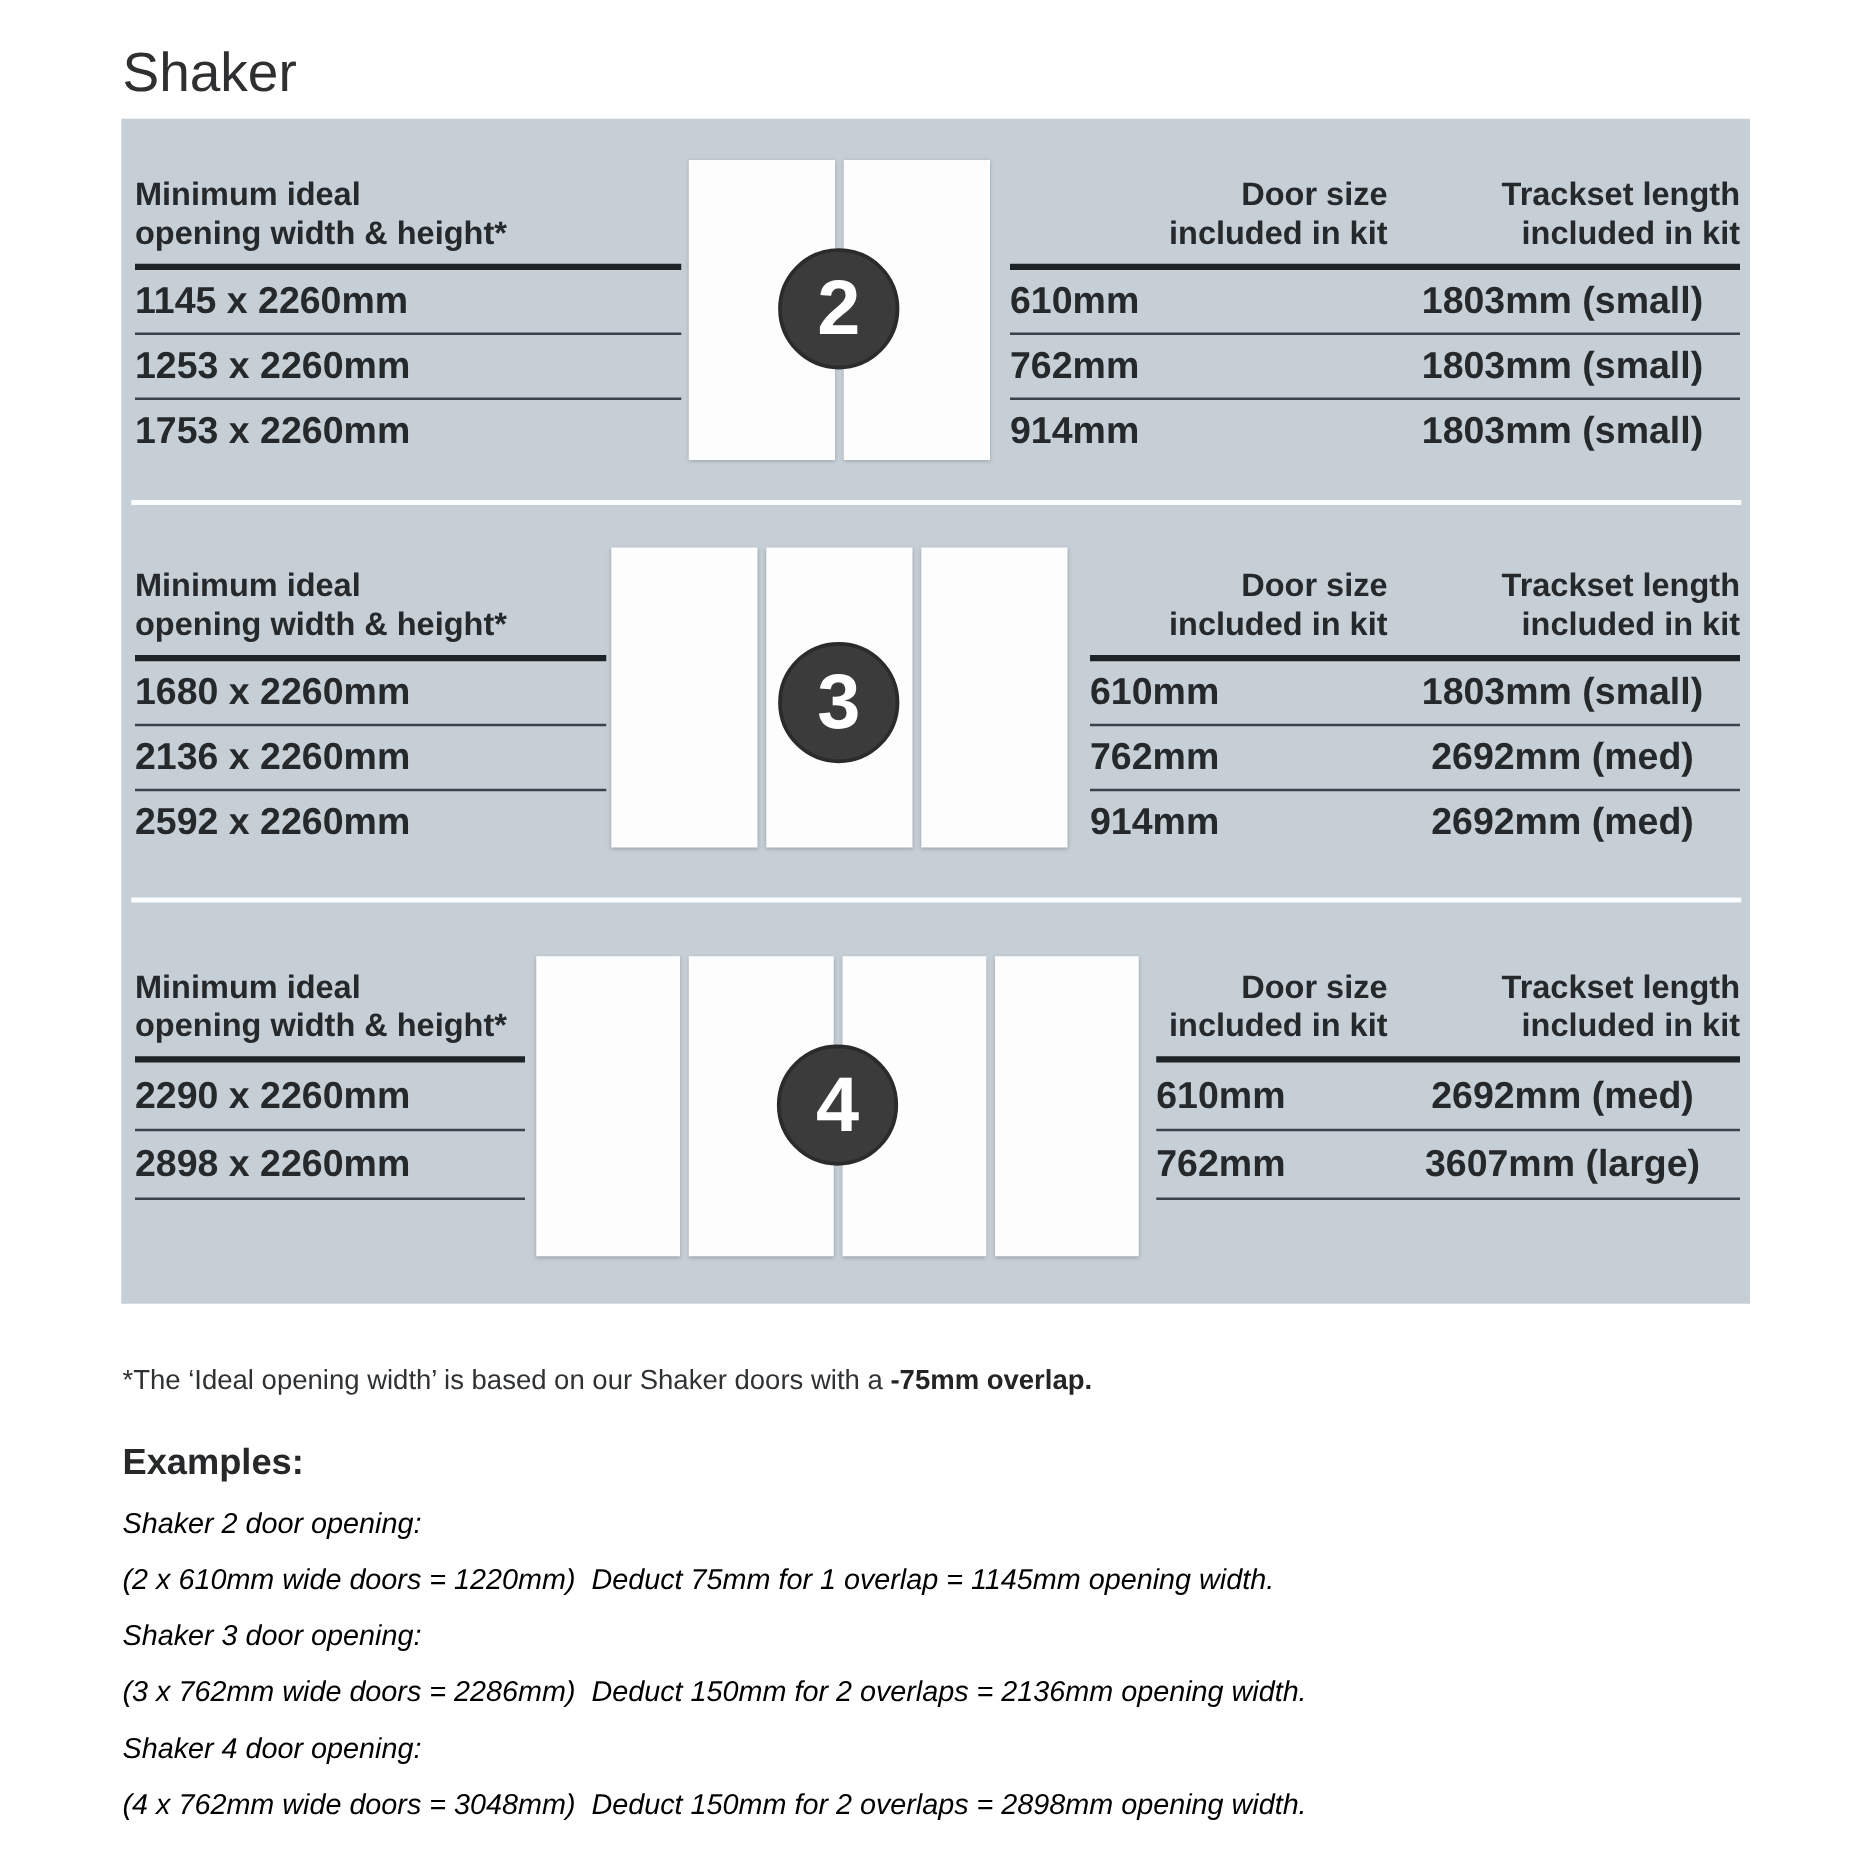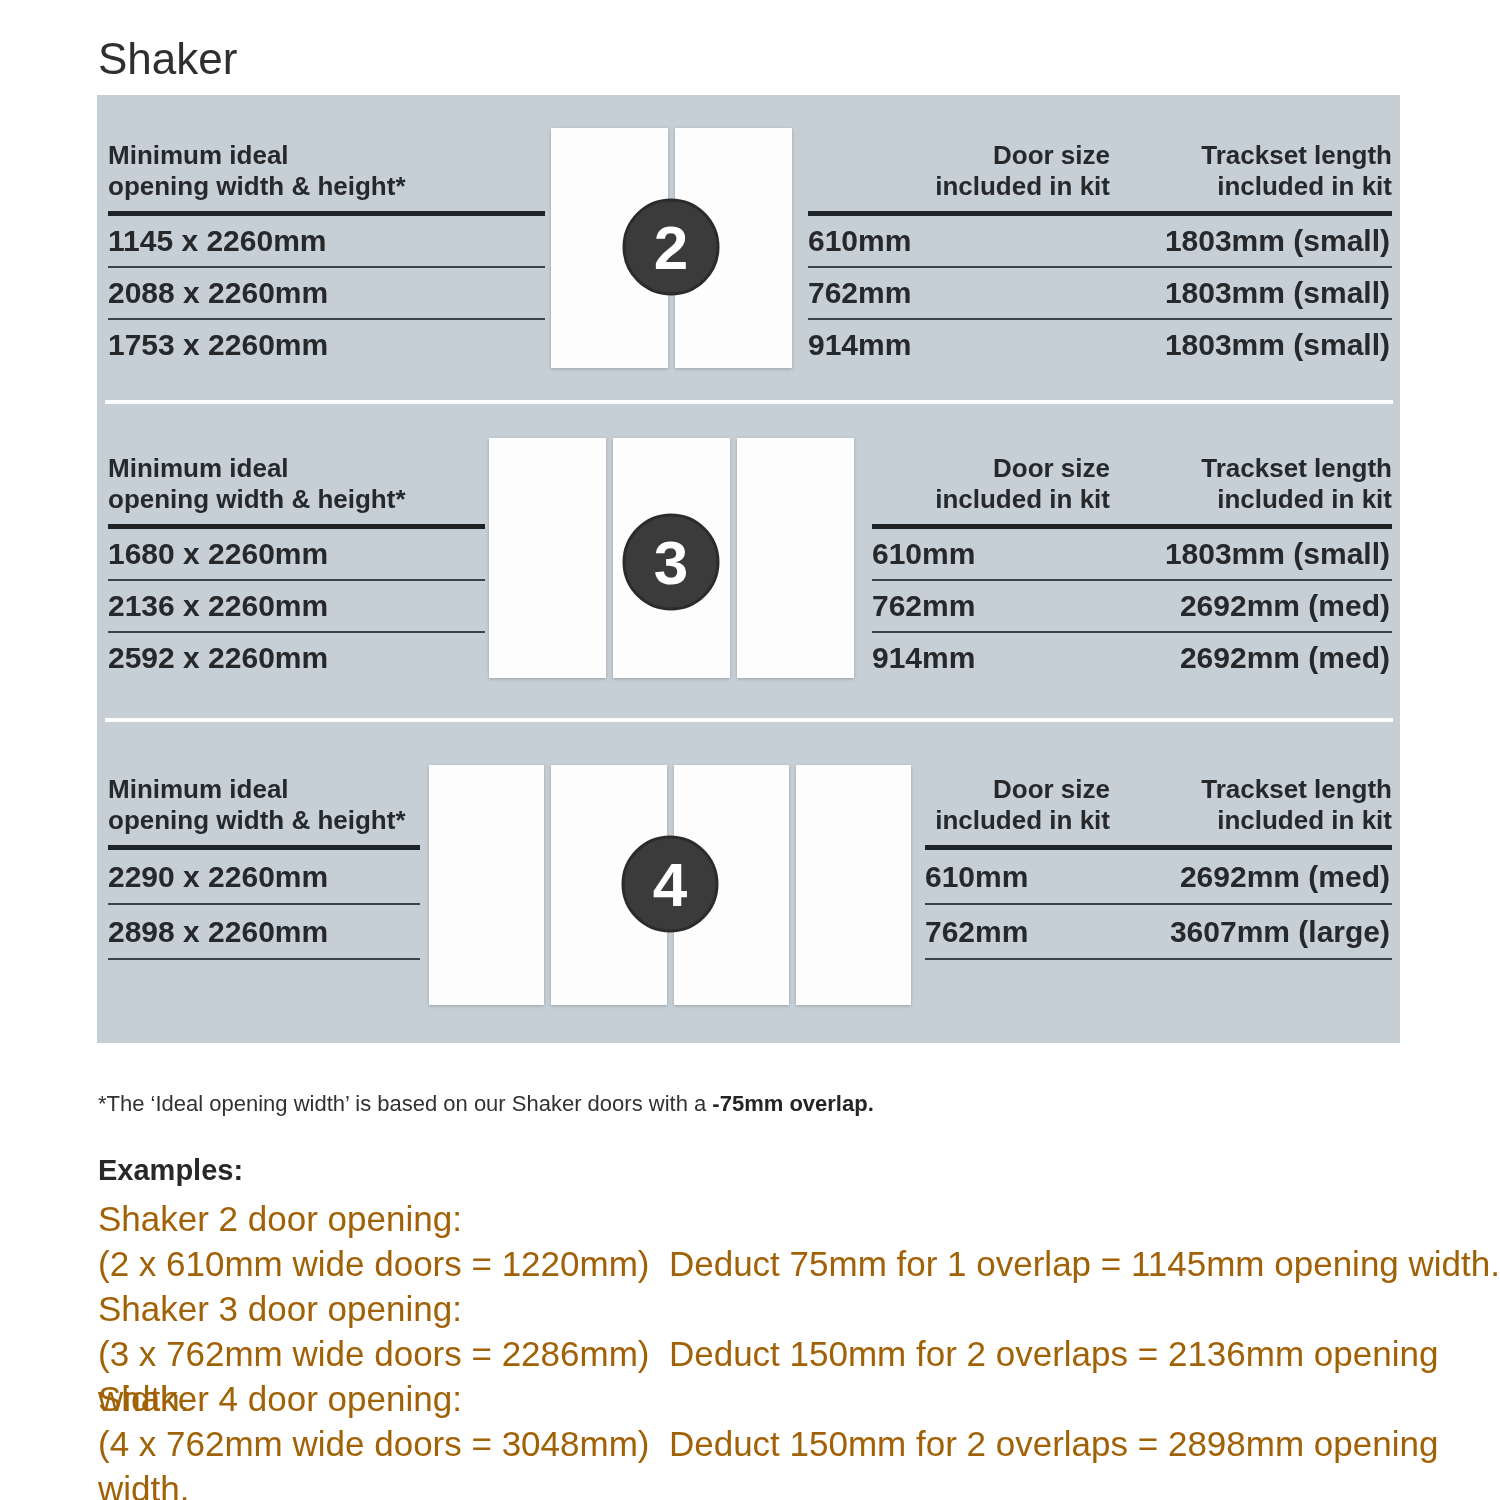--- a/index.html
+++ b/index.html
@@ -24,36 +24,36 @@
     border-bottom:5px solid #1e2327;
   }
   .hcell { text-align:right; }
   .trow {
     display:flex; align-items:center; height:50px;
     font-weight:700; font-size:30px; border-bottom:2px solid #3a434b;
   }
   .trow.tall { height:53px; }
   .trow.noline { border-bottom:none; }
   .vcell1 { text-align:left; padding-right:30px; box-sizing:border-box; }
-  .vcell2 { flex:1; text-align:right; padding-right:2px; box-sizing:border-box; }
+  .vcell2 { flex:1; text-align:center; padding-right:2px; box-sizing:border-box; }
 
   .doors { position:absolute; display:flex; gap:7px; height:240px; }
   .door { flex:1; background:#fdfdfe; box-shadow:0 1px 3px rgba(70,80,90,0.35); }
 
   .badge {
     position:absolute; width:97px; height:97px; border-radius:50%;
     background:#3b3b3b; border:3px solid #2b2b2b; color:#ffffff;
     font-size:62px; font-weight:700; display:flex; align-items:center;
     justify-content:center; transform:translate(-50%,-50%); box-sizing:border-box;
   }
 
   .footnote { position:absolute; left:98px; top:1085px; font-size:22px; line-height:38px; color:#2f3234; }
   .footnote b { font-weight:700; color:#222426; }
   .examples-h { position:absolute; left:98px; top:1154px; font-size:29px; font-weight:700; color:#26282a; }
-  .examples { position:absolute; left:98px; top:1196px; font-size:35px; color:#a16207; }
+  .examples { position:absolute; left:98px; top:1196px; font-size:23px; color:#000000;font-style:italic; }
   .exline { height:45px; line-height:45px; white-space:pre-wrap; }
 </style>
 </head>
 <body>
 
 <div class="page">
 
   <h1 class="title">Shaker</h1>
 
   <div class="panel">
@@ -62,21 +62,21 @@
       <div class="tbl-head">
         <div>
           <div>Minimum ideal</div>
           <div>opening width &amp; height*</div>
         </div>
       </div>
       <div class="trow">
           <span>1145 x 2260mm</span>
         </div>
       <div class="trow">
-          <span>2088 x 2260mm</span>
+          <span>1253 x 2260mm</span>
         </div>
       <div class="trow noline">
           <span>1753 x 2260mm</span>
         </div>
     </div>
 
     <div class="doors" style="left:454px; top:33px; width:241px;">
       <div class="door"></div>
       <div class="door"></div>
     </div>

